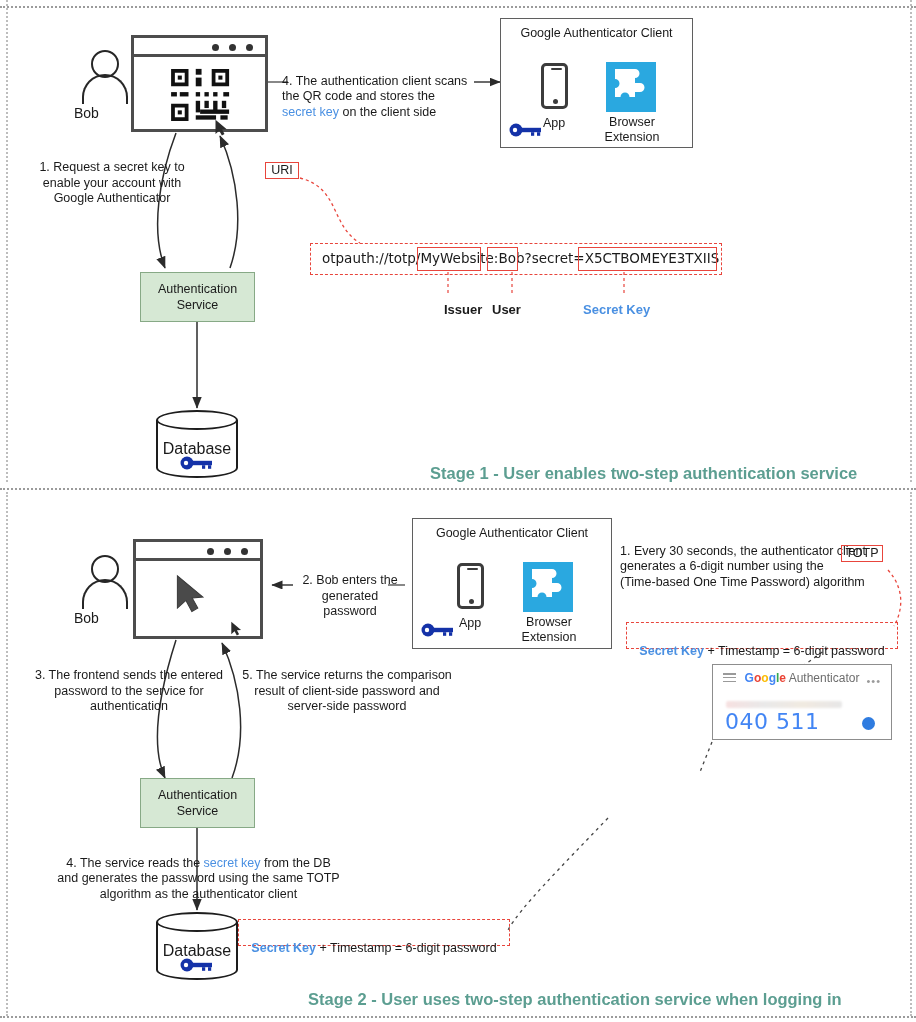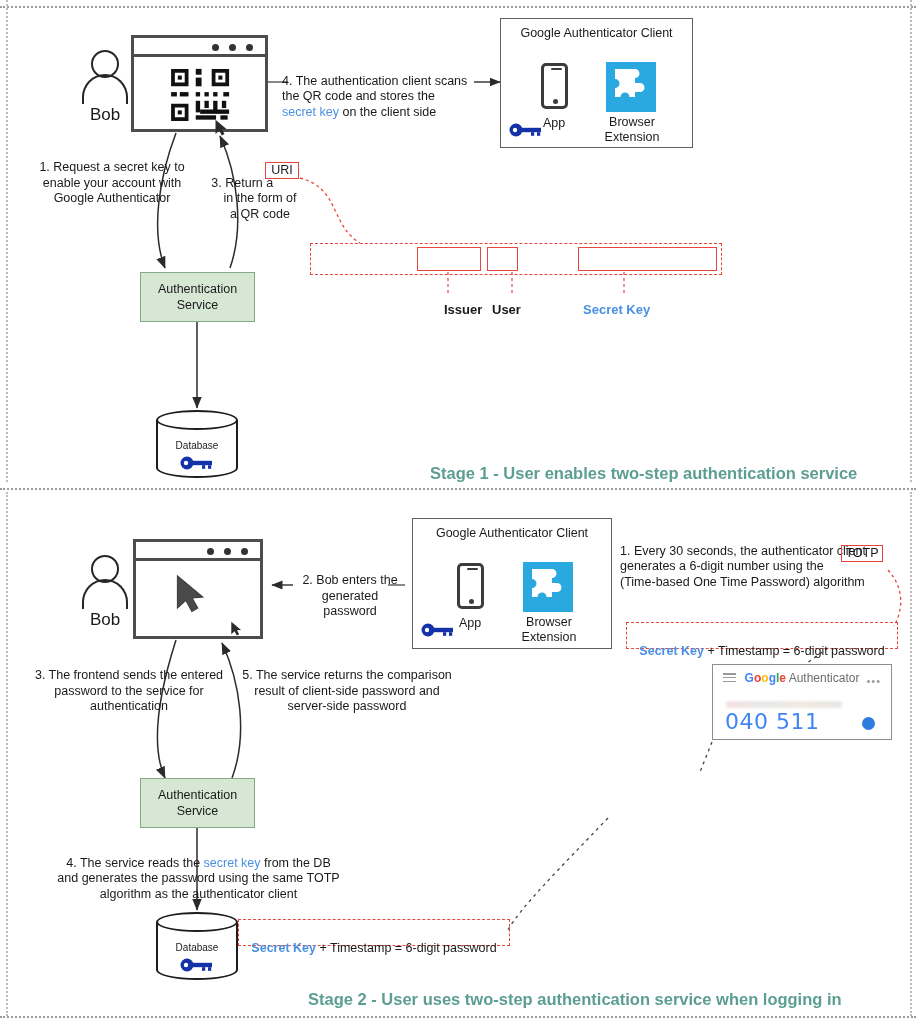--- a/index.html
+++ b/index.html
@@ -18,21 +18,21 @@
   
   .browser{position:absolute;border:3px solid #4d4d4d;background:#fff;box-sizing:border-box;}
   .browser .bar{height:19px;border-bottom:3px solid #4d4d4d;position:relative;box-sizing:border-box;}
   .browser .bar i{position:absolute;top:6px;width:7px;height:7px;border-radius:50%;background:#333;}
   .browser .body{position:relative;height:calc(100% - 22px);}
 
   
   .person{position:absolute;}
   .person .head{position:absolute;left:9px;top:0;width:28px;height:28px;border:2.5px solid #262626;border-radius:50%;box-sizing:border-box;}
   .person .shoulders{position:absolute;left:0;top:24px;width:46px;height:30px;border:2.5px solid #262626;border-bottom:none;border-radius:23px 23px 0 0;box-sizing:border-box;}
-  .person .name{position:absolute;top:55px;left:-8px;width:62px;text-align:center;font-size:17px;}
+  .person .name{position:absolute;top:55px;left:-8px;width:62px;text-align:left;font-size:14px;}
 
   
   .greenbox{position:absolute;background:#d6e8d4;border:1.6px solid #87a986;box-sizing:border-box;
             display:flex;align-items:center;justify-content:center;text-align:center;font-size:12.5px;line-height:16px;}
   .clientbox{position:absolute;background:#fff;border:1.6px solid #5f5f5f;box-sizing:border-box;padding-left:44px;}
   .clientbox .title{position:absolute;top:7px;left:0;width:100%;text-align:center;font-size:12.5px;}
 
   
   .phone{position:absolute;width:27px;height:46px;border:3px solid #3c3c3c;border-radius:5px;background:#fff;box-sizing:border-box;}
   .phone:before{content:"";position:absolute;left:7px;top:2px;width:11px;height:2px;background:#3c3c3c;border-radius:1px;}
@@ -43,21 +43,21 @@
   .puzzle{position:absolute;background:#2aa8e0;}
 
   
   .key{position:absolute;}
 
   
   .db{position:absolute;}
   .db .top{position:absolute;left:0;top:0;width:100%;height:20px;border:2.5px solid #1d1d1d;border-radius:50%;background:#fff;box-sizing:border-box;z-index:2;}
   .db .side{position:absolute;left:0;top:10px;width:100%;height:calc(100% - 20px);border-left:2.5px solid #1d1d1d;border-right:2.5px solid #1d1d1d;background:#fff;box-sizing:border-box;}
   .db .bot{position:absolute;left:0;bottom:0;width:100%;height:20px;border:2.5px solid #1d1d1d;border-radius:50%;background:#fff;box-sizing:border-box;}
-  .db .lbl{position:absolute;left:0;top:30px;width:100%;text-align:center;font-size:10px;z-index:3;}
+  .db .lbl{position:absolute;left:0;top:30px;width:100%;text-align:center;font-size:16px;z-index:3;}
 
   
   .redbox{position:absolute;border:1.6px solid #e8453c;box-sizing:border-box;}
   .reddash{position:absolute;border:1.4px dashed #e8453c;box-sizing:border-box;}
 
   
   .uri{position:absolute;font-size:13.5px;white-space:nowrap;font-family:"DejaVu Sans",sans-serif;}
   .uri-lbl{position:absolute;font-size:13px;font-weight:bold;white-space:nowrap;}
 
   
@@ -202,25 +202,20 @@
         <circle cx="6" cy="7" r="2.2" fill="#fff"></circle>
       <rect x="11" y="4.8" width="21" height="4.4" fill="#1432a8"></rect>
       <rect x="22" y="9.2" width="3.2" height="3.6" fill="#1432a8"></rect>
       <rect x="28" y="9.2" width="3.2" height="3.6" fill="#1432a8"></rect>
     </svg>
   </div>
 
   <div class="txt" style="left:12px;top:160px;width:200px;">1. Request a secret key to
 enable your account with
 Google Authenticator</div>
-  <div class="txt" style="left:200px;top:160px;width:120px;">
-    <span>3. Return a </span><span style="display:inline-block;width:32px;"></span><span>
-in the form of
-a QR code</span>
-  </div>
   <div class="redbox" style="left:265px;top:162px;width:34px;height:17px;"></div>
   <div class="txt" style="left:265px;top:163px;width:34px;">URI</div>
 
   <div class="greenbox" style="left:140px;top:272px;width:115px;height:50px;white-space:pre-line;">Authentication
 Service</div>
 
 
   <div class="db" style="left:156px;top:410px;width:82px;height:68px;">
     <div class="bot"></div>
     <div class="side"></div>
@@ -229,20 +224,23 @@
     <svg viewBox="0 0 34 14" style="position:absolute;left:24px;top:46px;width:34px;height:14px;z-index:3;">
       <circle cx="7" cy="7" r="6.5" fill="#1432a8"></circle>
         <circle cx="6" cy="7" r="2.2" fill="#fff"></circle>
       <rect x="11" y="4.8" width="21" height="4.4" fill="#1432a8"></rect>
       <rect x="22" y="9.2" width="3.2" height="3.6" fill="#1432a8"></rect>
       <rect x="28" y="9.2" width="3.2" height="3.6" fill="#1432a8"></rect>
     </svg>
   </div>
 
   <div class="reddash" style="left:310px;top:243px;width:412px;height:32px;"></div>
+  <div class="uri" style="left:322px;top:250px;">
+    <span>otpauth://totp/</span><span>MyWebsite:</span><span>Bob?</span><span>secret=</span><span>X5CTBOMEYE3TXIIS</span>
+  </div>
   <div class="redbox" style="left:417px;top:247px;width:64px;height:24px;"></div>
   <div class="redbox" style="left:487px;top:247px;width:31px;height:24px;"></div>
   <div class="redbox" style="left:578px;top:247px;width:139px;height:24px;"></div>
 
   <div class="uri-lbl" style="left:420px;top:302px;margin-left:24px;">Issuer</div>
   <div class="uri-lbl" style="left:492px;top:302px;">User</div>
   <div class="uri-lbl blue" style="left:583px;top:302px;">Secret Key</div>
 
   <div class="stage-title" style="left:430px;top:464px;">Stage 1 - User enables two-step authentication service</div>
 

